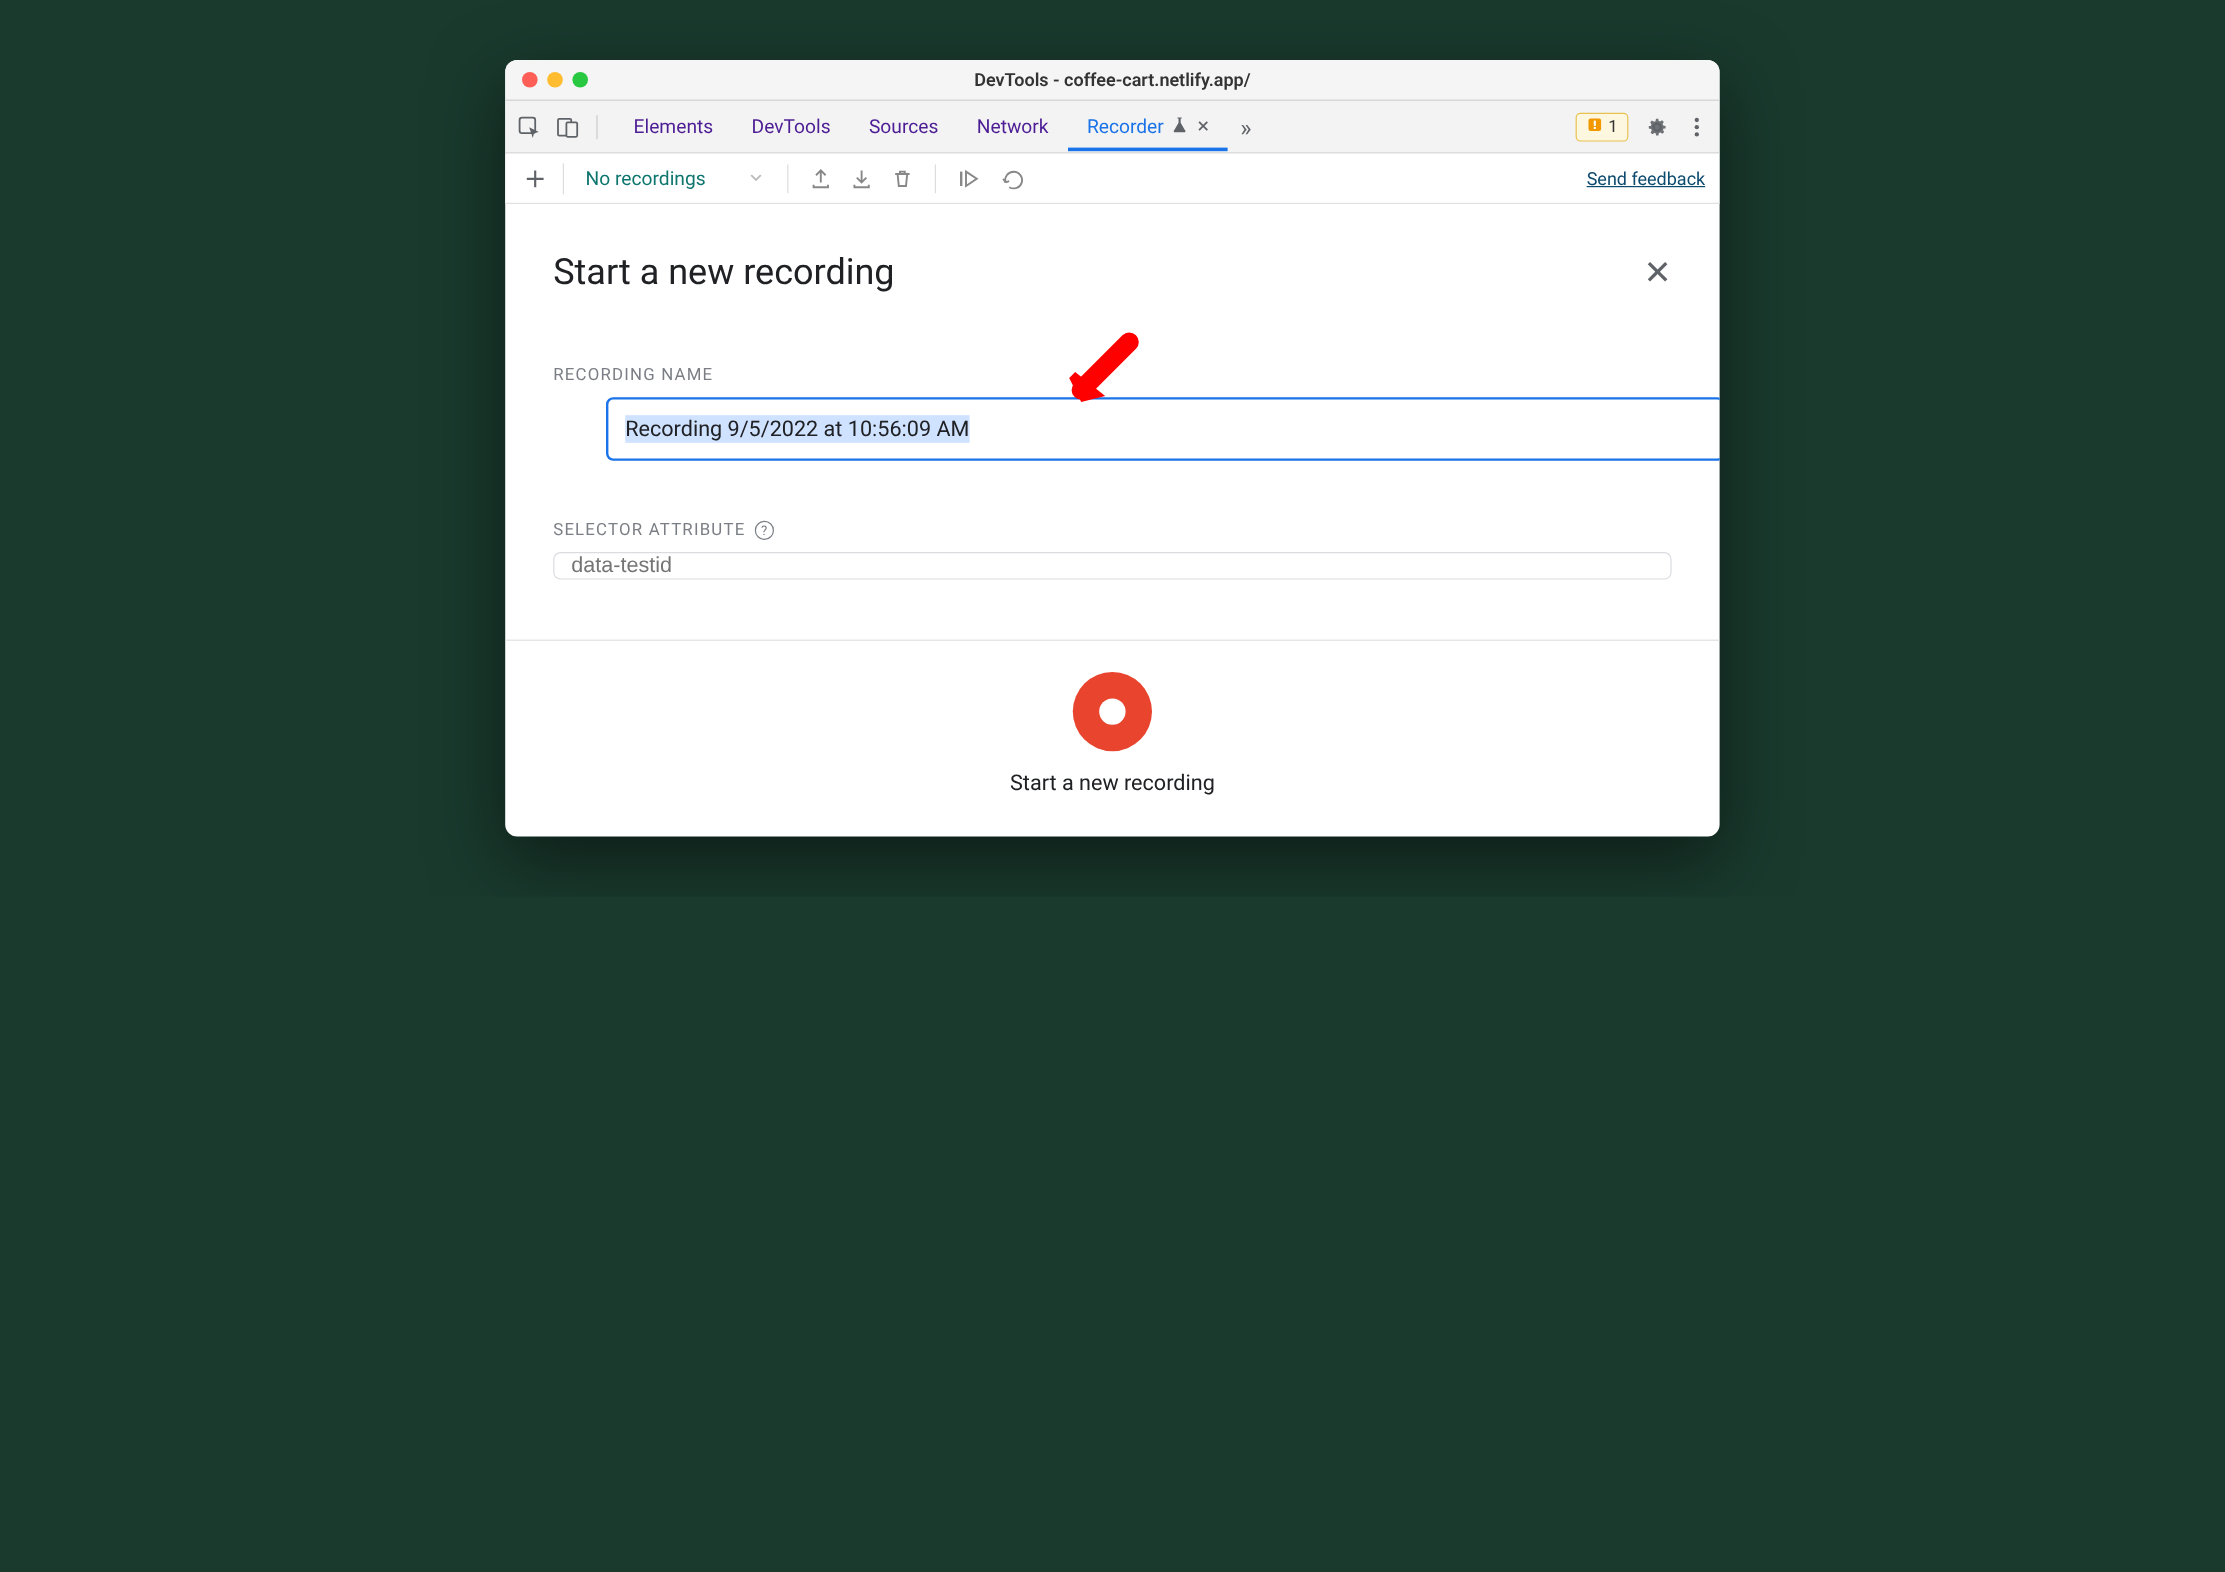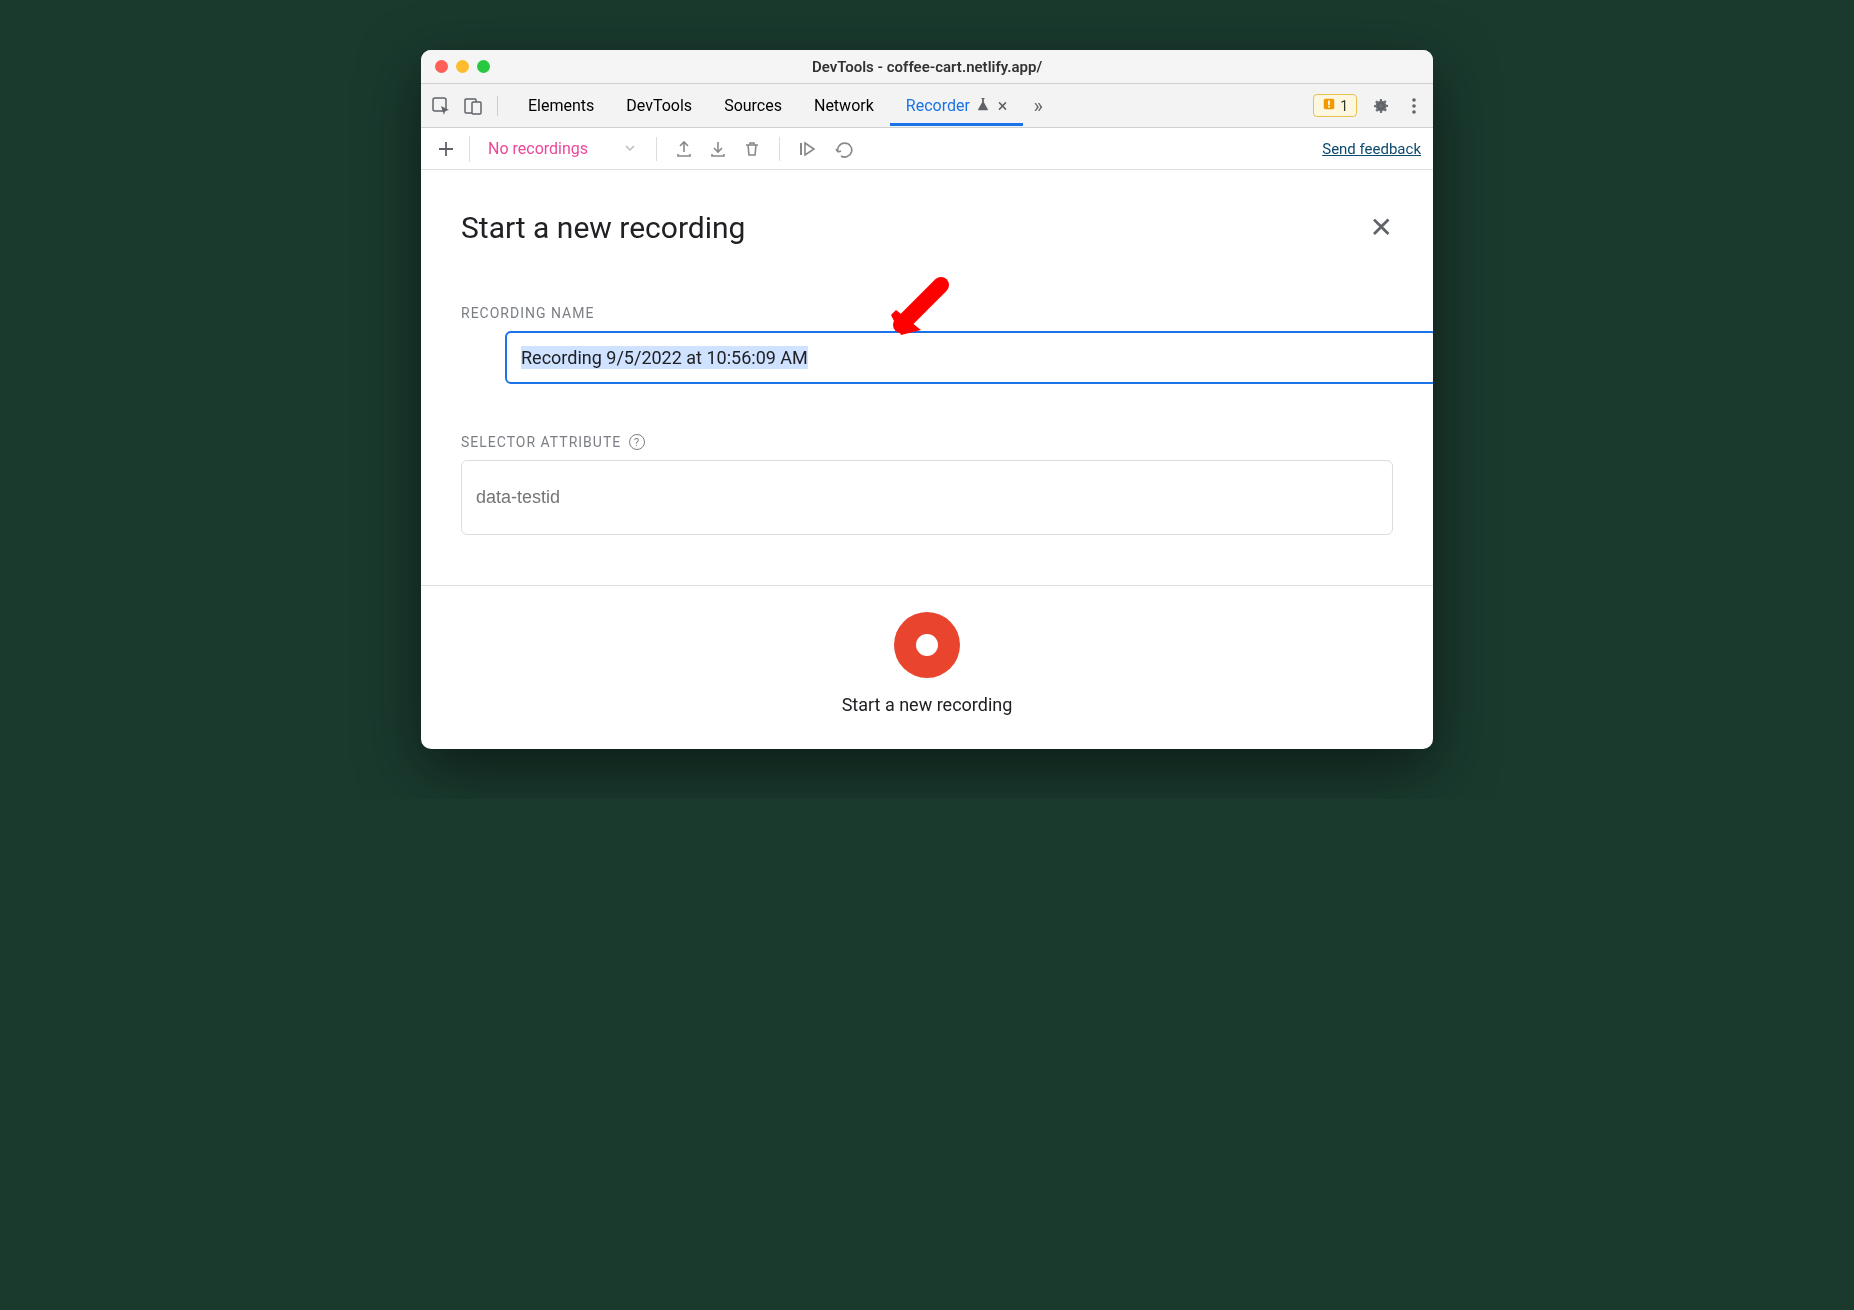--- a/index.html
+++ b/index.html
@@ -74,21 +74,21 @@
       color: #5f6368;
     }
     .tabs {
       display: flex;
       align-items: center;
       gap: 0;
     }
     .tab {
       padding: 10px 16px;
       font-size: 16px;
-      color: #000000;
+      color: #4c1d95;
       cursor: pointer;
       display: flex;
       align-items: center;
       gap: 6px;
     }
     .tab.active {
       color: #1a73e8;
       border-bottom: 3px solid #1a73e8;
       padding-bottom: 7px;
     }
@@ -131,21 +131,21 @@
       gap: 8px;
     }
     .plusbox {
       padding-right: 10px;
       border-right: 1px solid #ddd;
       margin-right: 4px;
     }
     .recordings-select {
       display: flex;
       align-items: center;
-      color: #ec4899;
+      color: #0f766e;
       font-size: 16px;
       gap: 36px;
       padding: 0 6px;
       cursor: pointer;
     }
     .sub-divider {
       width: 1px;
       height: 24px;
       background: #ddd;
       margin: 0 6px;
@@ -206,21 +206,21 @@
       margin-left: 44px;
     }
     .recording-input .selected-text {
       background: #cfe2ff;
       padding: 1px 0;
     }
     .selector-input {
       width: 100%;
       border: 1px solid #dadce0;
       border-radius: 6px;
-      padding: 26px 14px;
+      padding: 0 14px;
       font-size: 18px;
       color: #be185d;
       outline: none;
       background: #fff;
       margin-bottom: 50px;
     }
     .footer {
       border-top: 1px solid #e0e0e0;
       padding: 26px 0 34px 0;
       display: flex;

